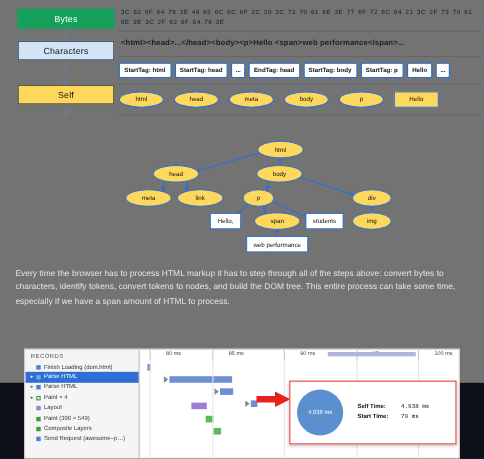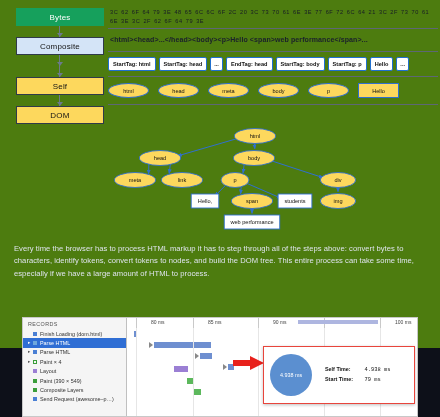--- a/index.html
+++ b/index.html
@@ -3,21 +3,21 @@
 <meta charset="utf-8">
 <style>
   * { box-sizing: border-box; }
   html, body {
     margin: 0; padding: 0;
     width: 440px; height: 417px;
     background: #0d1019;
     font-family: "Liberation Sans", sans-serif;
     overflow: hidden;
   }
-  #page { position: relative; width: 440px; height: 348px; background: #4d7c0f; }
+  #page { position: relative; width: 440px; height: 348px; background: #737373; }
 
   
   #diagram { position: absolute; left: 0; top: 0; width: 440px; height: 238px; }
 
   .stage-col { position: absolute; left: 16px; top: 8px; width: 88px; }
   .stage-box {
     width: 88px; height: 18px;
     display: flex; align-items: center; justify-content: center;
     font-size: 8px; color: #141414; letter-spacing: .2px;
     border: 1px solid #2f3a4a;
@@ -135,26 +135,25 @@
 </head>
 <body>
 
 <div id="page">
 
   <div id="diagram">
 
     <div class="stage-col" id="stage-col">
         <div class="stage-box c-green">Bytes</div>
         <div class="stage-gap"></div>
-        <div class="stage-box c-blue">Composite</div>
+        <div class="stage-box c-blue">Characters</div>
         <div class="stage-gap"></div>
         <div class="stage-gap"></div>
         <div class="stage-box c-yellow">Self</div>
         <div class="stage-gap"></div>
-        <div class="stage-box c-yellow">DOM</div>
       </div>
 
     <div class="rows">
       <div class="row-hex">3C 62 6F 64 79 3E 48 65 6C 6C 6F 2C 20 3C 73 70 61 6E 3E 77 6F 72 6C 64 21 3C 2F 73 70 61 6E 3E 3C 2F 62 6F 64 79 3E</div>
       <div class="hr"></div>
       <div class="row-chars">&lt;html&gt;&lt;head&gt;...&lt;/head&gt;&lt;body&gt;&lt;p&gt;Hello &lt;span&gt;web performance&lt;/span&gt;...</div>
       <div class="hr"></div>
       <div class="row-tokens" id="tokens-row">
           <div class="token">StartTag: html</div>
           <div class="token">StartTag: head</div>
@@ -241,21 +240,21 @@
           </g>
           <g>
             <rect x="120.25" y="91" width="55.5" height="14" fill="#ffffff" stroke="#2f6fd0" stroke-width="0.9"></rect>
             <text x="148" y="100.1" text-anchor="middle" font-size="5.6" fill="#111" font-family="&quot;Liberation Sans&quot;, sans-serif">web performance</text>
           </g>
         </svg>
       </div>
   </div>
 
   <div id="prose">
-    <p>Every time the browser has to process HTML markup it has to step through all of the steps above: convert bytes to characters, identify tokens, convert tokens to nodes, and build the DOM tree. This entire process can take some time, especially if we have a large amount of HTML to process.</p>
+    <p>Every time the browser has to process HTML markup it has to step through all of the steps above: convert bytes to characters, identify tokens, convert tokens to nodes, and build the DOM tree. This entire process can take some time, especially if we have a span amount of HTML to process.</p>
   </div>
 
   <div id="devtools">
 
     <div id="dt-records">
       <div class="rec-head">RECORDS</div>
       <div id="rec-list">
           <div class="rec">
             <span class="tw"></span>
             <span class="sw" style="background: rgb(74, 127, 212);"></span>

